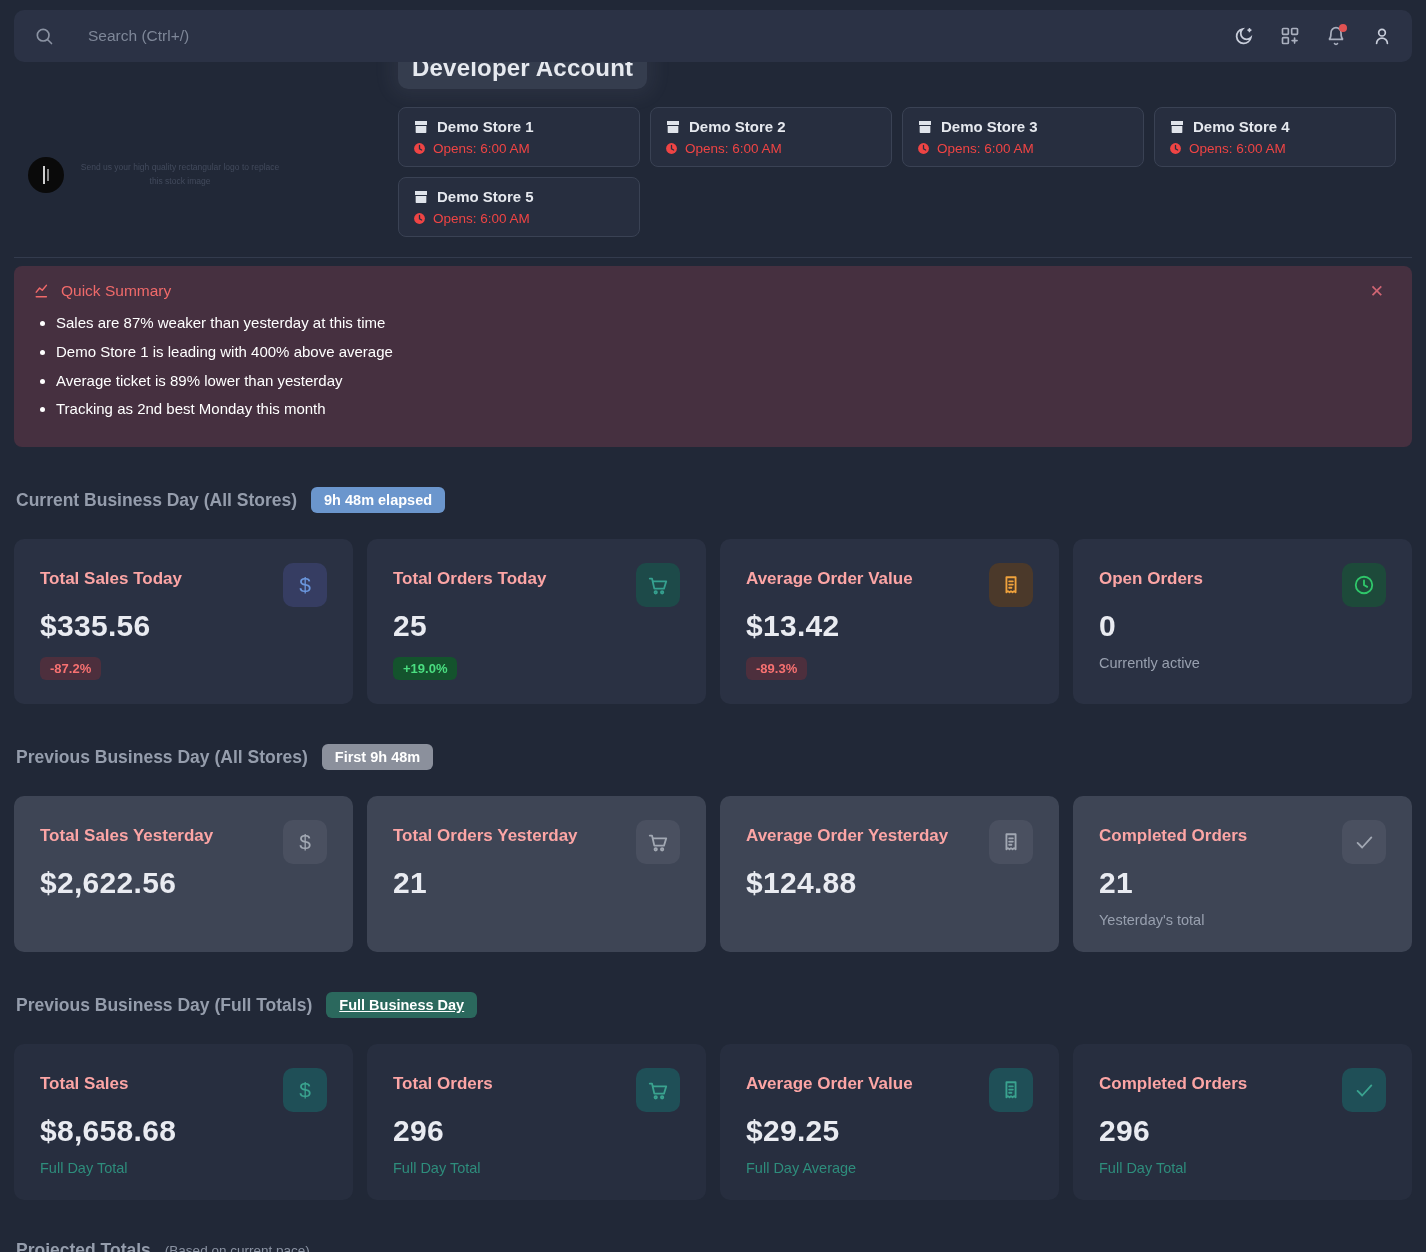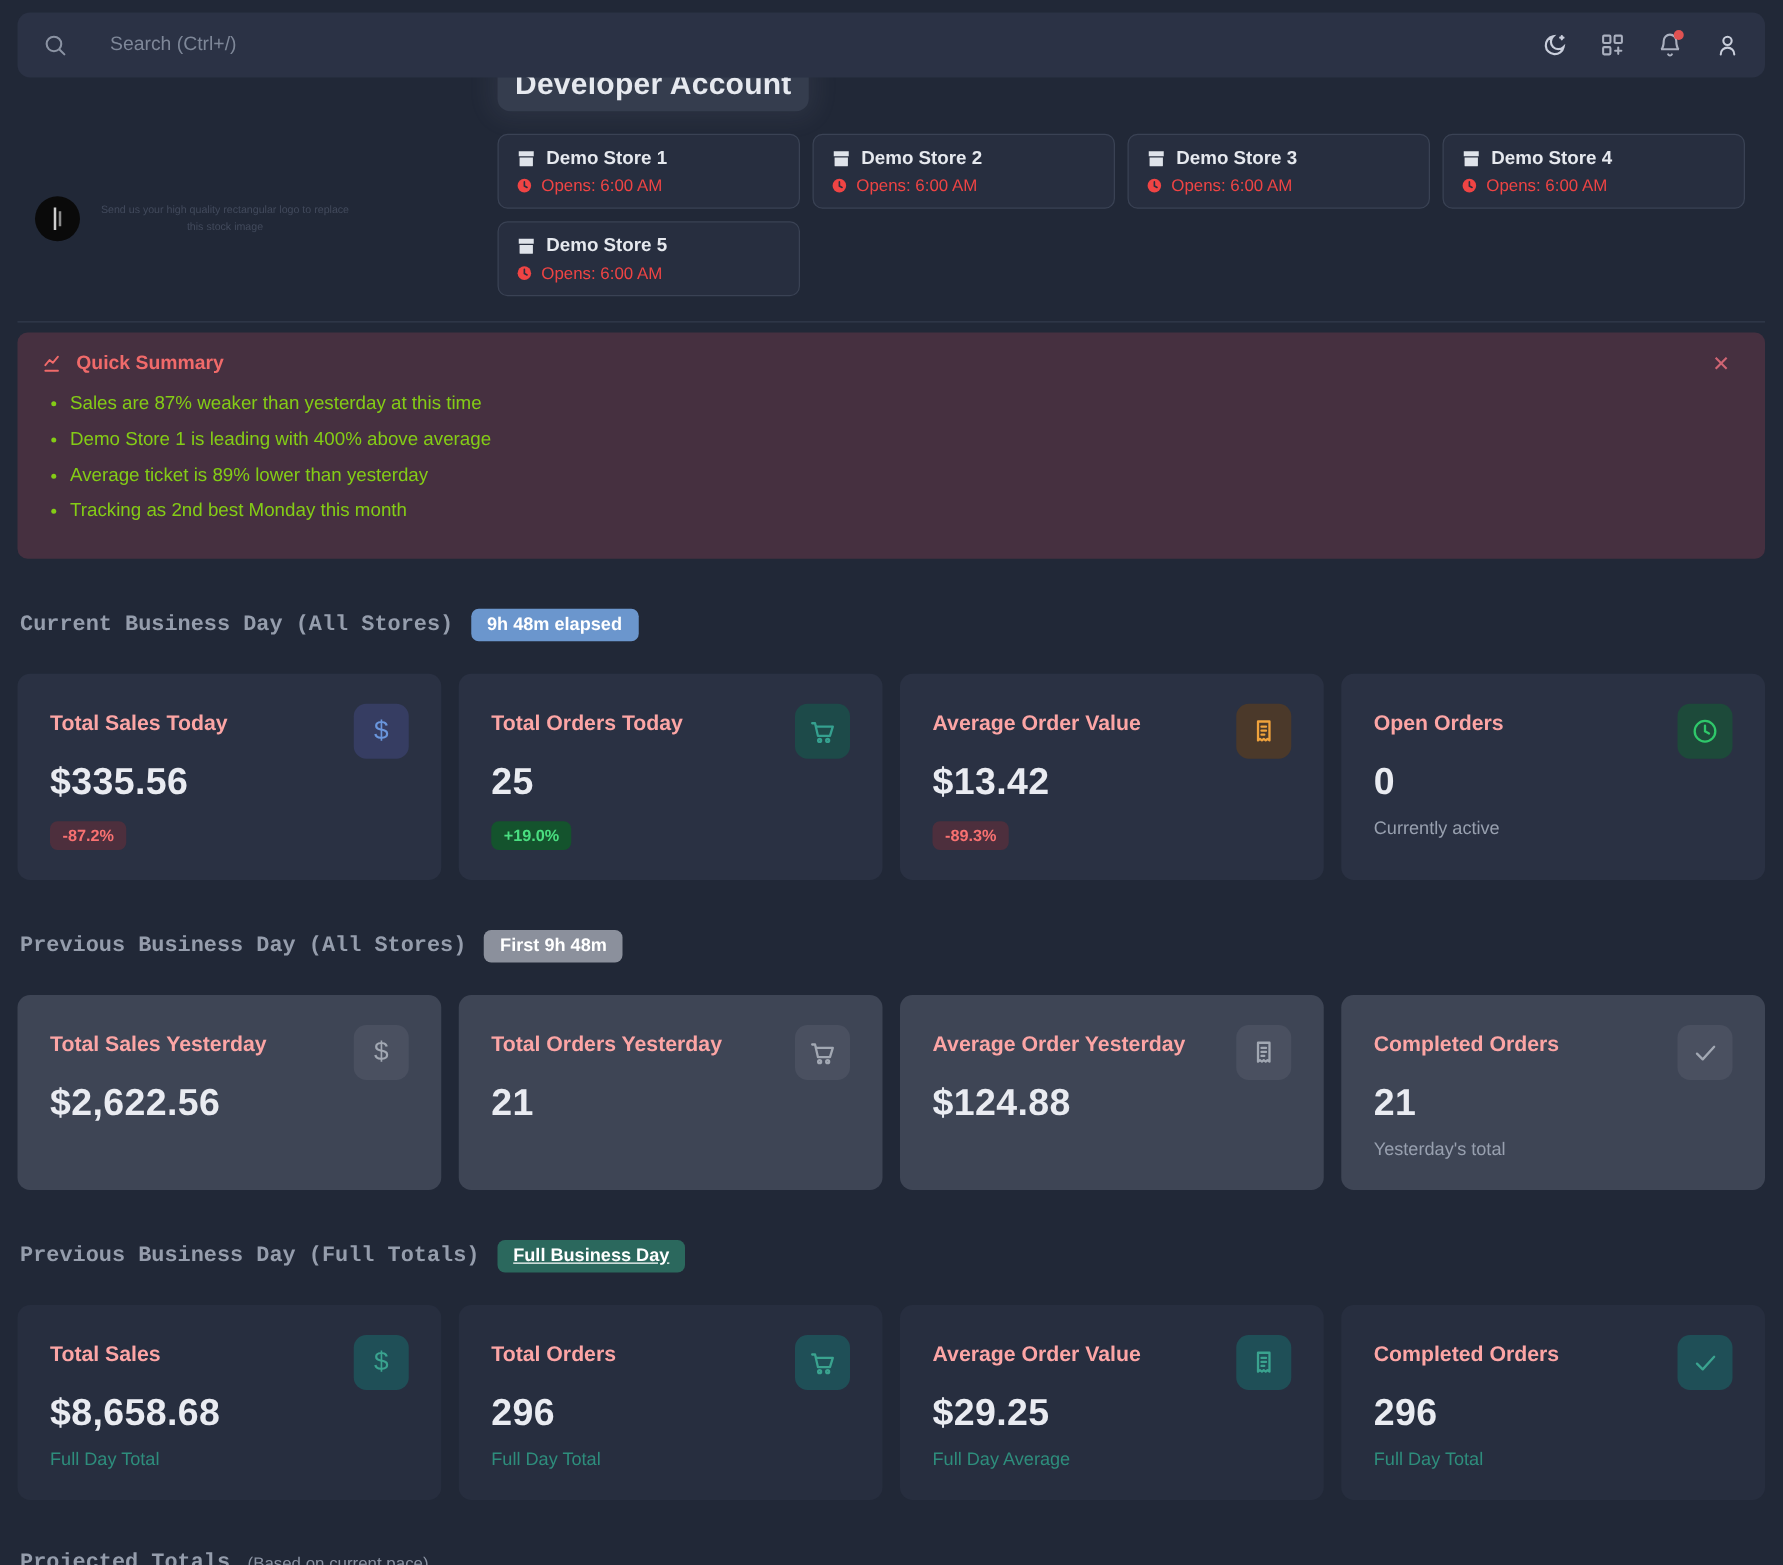--- a/index.html
+++ b/index.html
@@ -34,29 +34,29 @@
   .store-grid{margin-top:18px;display:grid;grid-template-columns:repeat(4,242px);gap:10px;}
   .store-card{background:#272e3f;border:1px solid #3a4254;border-radius:8px;padding:10px 14px;cursor:pointer;}
   .store-name{display:flex;align-items:center;gap:8px;font-size:15px;font-weight:700;color:#e5e8ee;}
   .store-name svg{color:#dfe3ea;}
   .store-opens{margin-top:6px;display:flex;align-items:center;gap:7px;font-size:13.5px;color:#ef4444;}
 
   .divider{margin:20px 14px 0;border:none;border-top:1px solid #333b4d;}
 
   
   .summary{margin:8px 14px 0;background:#463040;border-radius:8px;padding:16px 20px 20px;position:relative;}
-  .summary-head{display:flex;align-items:center;gap:9px;color:#f06a6a;font-size:15.5px;font-weight:700;}
+  .summary-head{display:flex;align-items:center;gap:9px;color:#f06a6a;font-size:15.5px;font-weight:400;}
   .summary-close{position:absolute;top:16px;right:22px;background:none;border:none;color:#cf6573;
                  font-size:17px;cursor:pointer;line-height:1;font-family:inherit;}
   .summary-list{margin:12px 0 0;padding-left:22px;}
-  .summary-list li{color:#84cc16;font-size:15px;margin:7px 0;line-height:1.45;}
+  .summary-list li{color:#ffffff;font-size:15px;margin:7px 0;line-height:1.45;}
 
   
   .sec-head{display:flex;align-items:center;gap:14px;margin:40px 16px 0;}
-  .sec-title{font-size:17.5px;font-weight:600;color:#959dac;font-family:Liberation Mono, monospace;}
+  .sec-title{font-size:17.5px;font-weight:600;color:#959dac;}
   .sec-sub{font-size:13.5px;color:#8b93a3;}
   .badge{display:inline-block;padding:5px 13px;border-radius:6px;font-size:14.5px;font-weight:700;color:#fff;}
   .badge.blue{background:#6b96cd;}
   .badge.gray{background:#8b909c;}
   .badge.teal{background:#2b685d;text-decoration:underline;}
 
   .cards{display:grid;grid-template-columns:repeat(4,1fr);gap:14px;margin:26px 14px 0;}
   .card{border-radius:10px;padding:24px 26px;box-sizing:border-box;}
   .row-a .card{background:#2a3143;min-height:155px;}
   .row-b .card{background:#3e4555;min-height:141px;}

